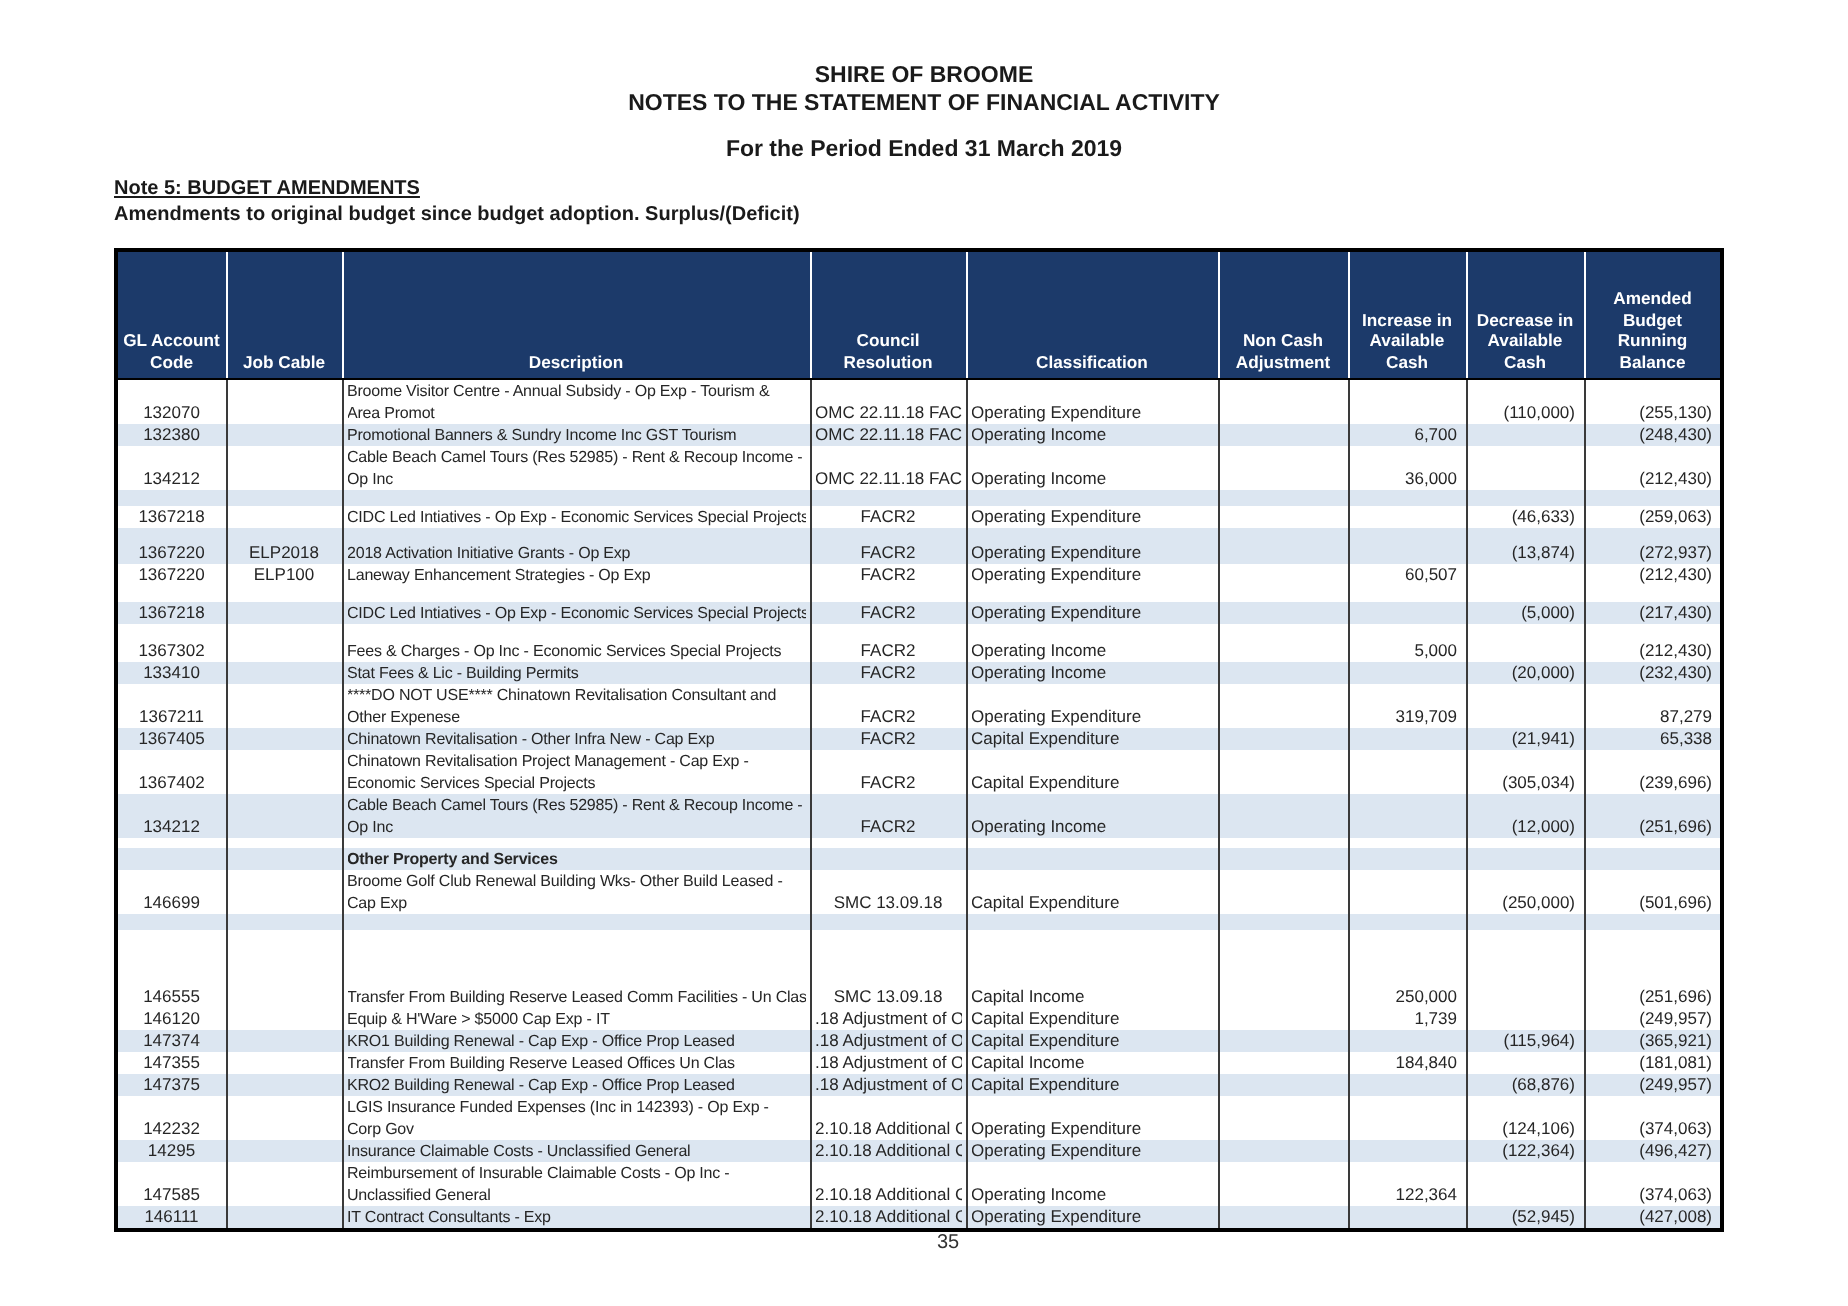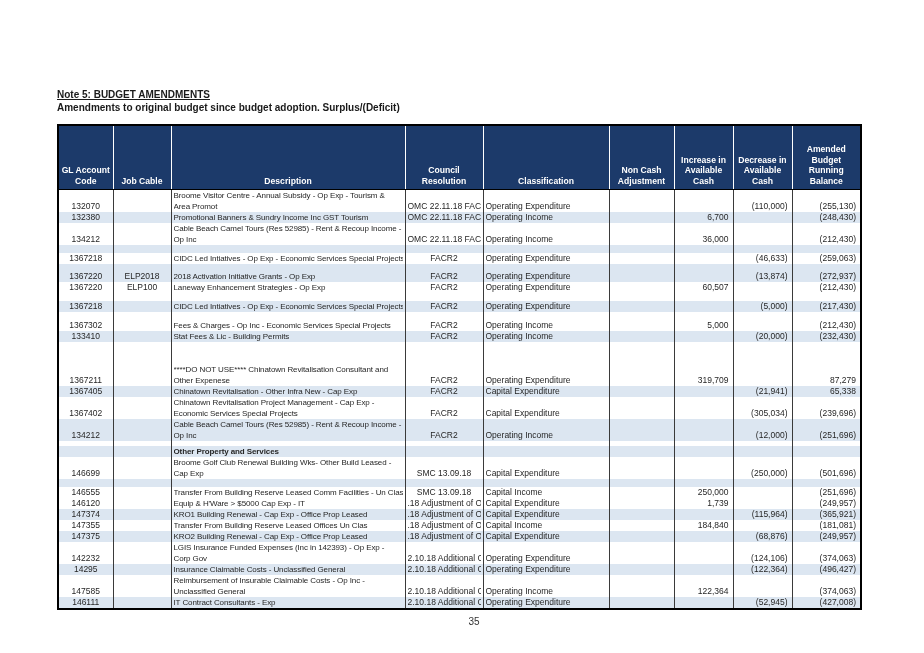--- a/index.html
+++ b/index.html
@@ -54,20 +54,25 @@
   tr.section td{font-weight:bold;}
 
   
   .pagenum{position:absolute;top:616px;left:12px;width:100%;text-align:center;font-size:10px;color:#333;}
 </style>
 </head>
 <body>
 
 <div class="page">
 
+  <div class="titles">
+    <div class="t1">SHIRE OF BROOME</div>
+    <div class="t2">NOTES TO THE STATEMENT OF FINANCIAL ACTIVITY</div>
+    <div class="t3">For the Period Ended 31 March 2019</div>
+  </div>
 
   <div class="note">
     <div class="note-h">Note 5: BUDGET AMENDMENTS</div>
     <div>Amendments to original budget since budget adoption. Surplus/(Deficit)</div>
   </div>
 
   <table class="amend">
     <colgroup>
       <col style="width:55px">
         <col style="width:58px">
@@ -682,21 +687,21 @@
             <div class="cw" style="height: 22px;">
               <span>Operating Expenditure</span>
             </div>
           </td>
           <td class="c-right">
             <div class="cw" style="height: 22px;">
               <span></span>
             </div>
           </td>
           <td class="c-right">
-            <div class="cw" style="height: 22px; margin-top: 22px;">
+            <div class="cw" style="height: 22px;">
               <span>319,709</span>
             </div>
           </td>
           <td class="c-right">
             <div class="cw" style="height: 22px;">
               <span></span>
             </div>
           </td>
           <td class="c-right">
             <div class="cw" style="height: 22px; text-align: right;">
@@ -1028,21 +1033,21 @@
             </div>
           </td>
           <td class="c-right">
             <div class="cw" style="height: 8px;">
               <span></span>
             </div>
           </td>
         </tr>
         <tr>
           <td class="c-center">
-            <div class="cw" style="height: 11px;">
+            <div class="cw" style="height: 11px; margin-top: 28px;">
               <span>146555</span>
             </div>
           </td>
           <td class="c-center">
             <div class="cw" style="height: 11px;">
               <span></span>
             </div>
           </td>
           <td class="c-left c-desc nw">
             <div class="cw" style="height: 11px;">

